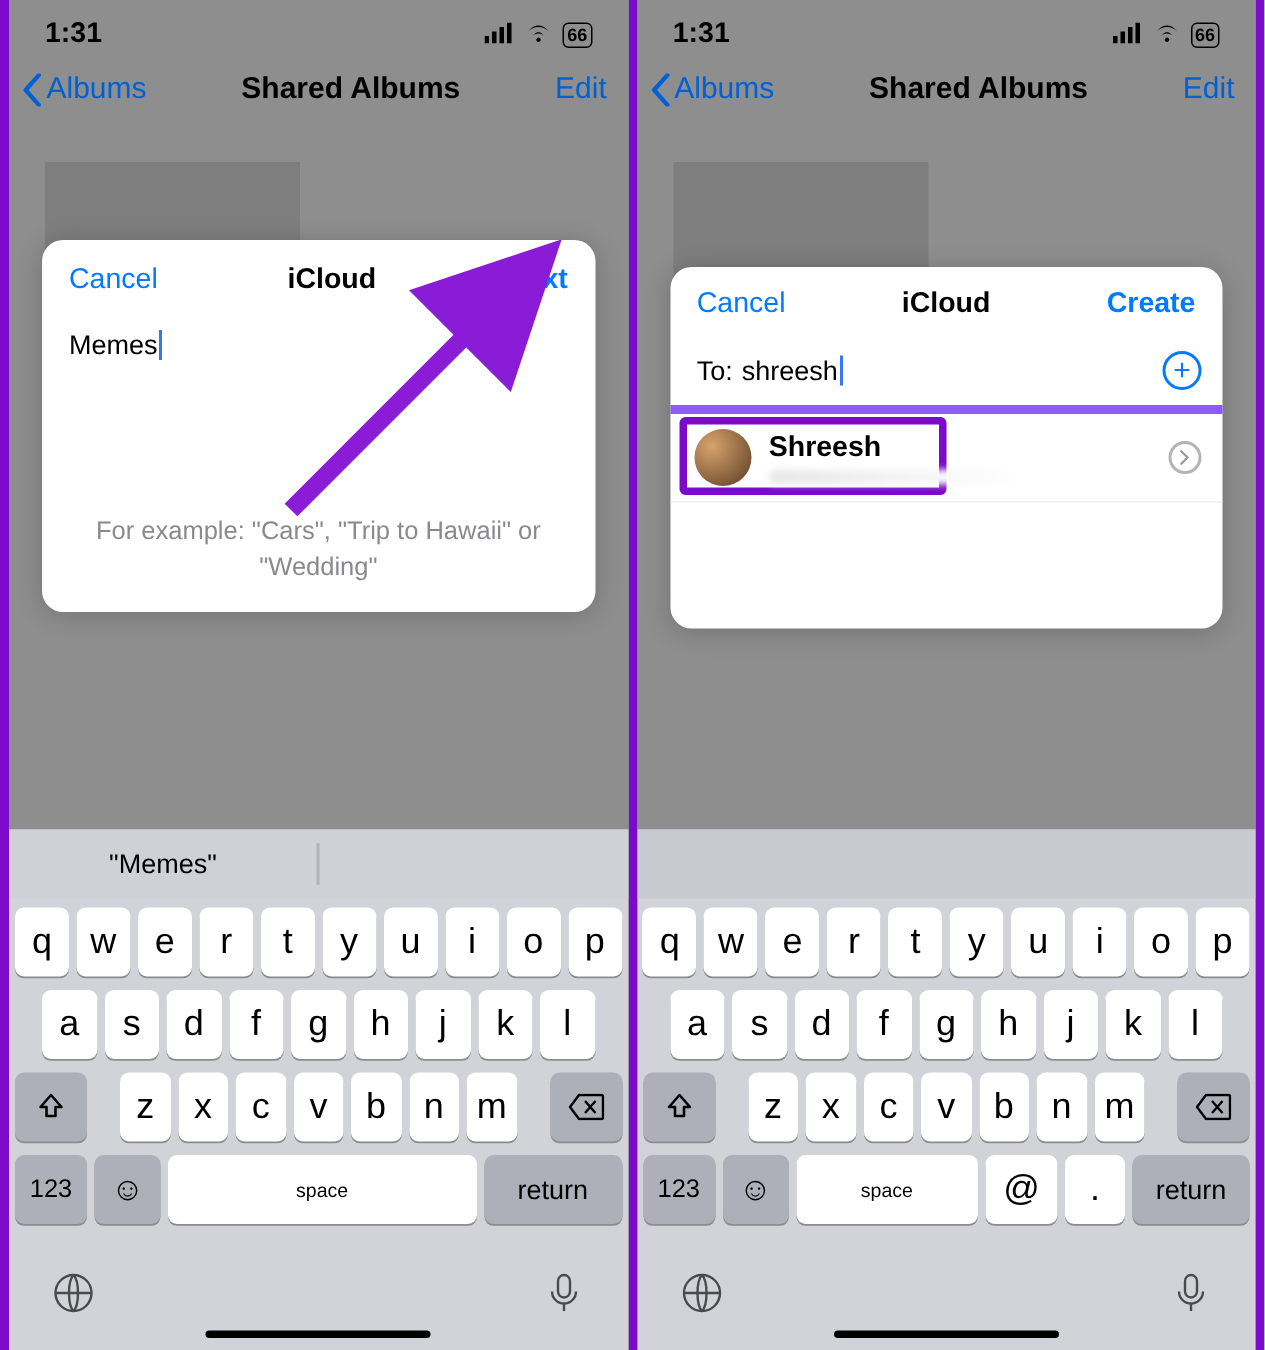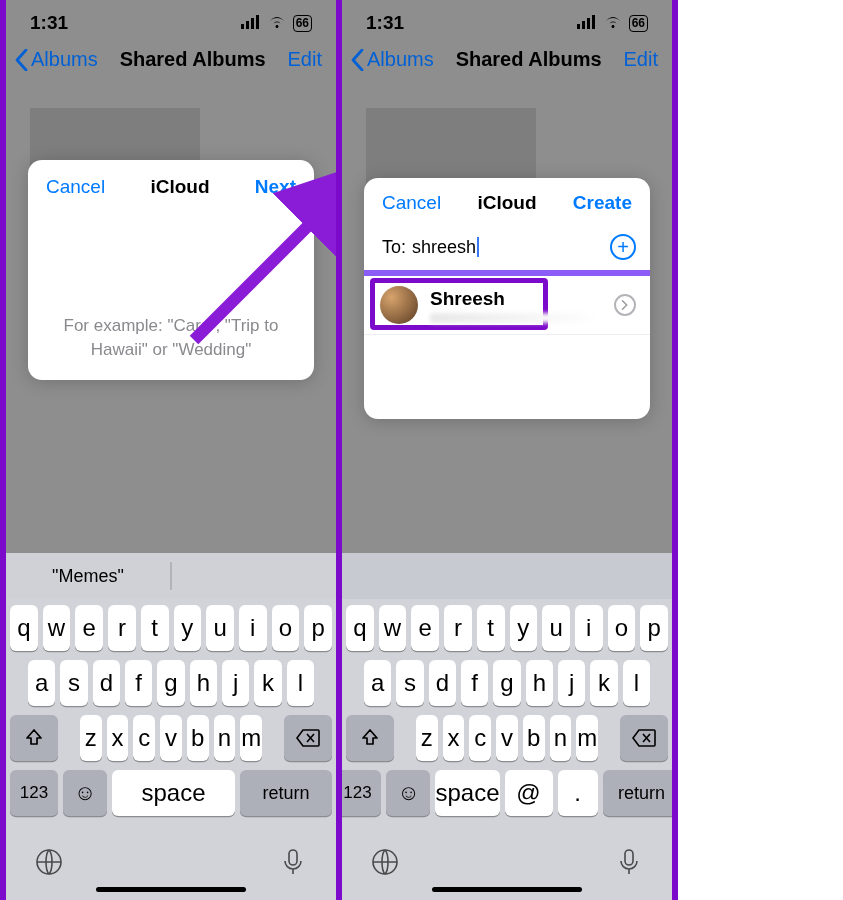--- a/index.html
+++ b/index.html
@@ -1,17 +1,17 @@
 <!DOCTYPE html>
 <html><head>
 <meta charset="utf-8">
 <style>
   * { box-sizing: border-box; margin: 0; padding: 0; font-family: -apple-system, "Helvetica Neue", Arial, sans-serif; }
   body { background:#fff; }
-  .wrap { width:678px; height:900px; background:#86efac; display:flex; }
+  .wrap { width:843px; height:900px; background:#86efac; display:flex; }
   .divider-outer { width:6px; background:#7c0acb; flex:0 0 6px; }
   .phone { flex:1 1 0; background:#8e8e8e; position:relative; overflow:hidden; }
   .statusbar { display:flex; justify-content:space-between; align-items:center; padding:12px 24px 4px 24px; font-size:19px; font-weight:600; color:#000; }
   .status-right { display:flex; gap:6px; align-items:flex-start; font-size:17px; }
   .status-right svg { width:20px; height:14px; }
   .battery-box { border:1.6px solid #000; border-radius:4px; padding:0 2px; font-size:12px; font-weight:700; display:inline-flex; align-items:center; height:17px; }
   .navbar { display:flex; justify-content:space-between; align-items:center; padding:10px 14px 12px 8px; }
   .backbtn { display:flex; align-items:flex-end; color:#0060d6; font-size:20px; }
   .backbtn svg { width:15px; height:22px; margin-right:2px; }
   .navtitle { font-size:20px; font-weight:700; color:#000; }
@@ -51,21 +51,21 @@
   .sugdiv { width:1px; background:#b1b3b9; margin:9px 0;}
   .kbgrid { padding:6px 4px 4px 4px; }
   .krow { display:flex; gap:5px; margin-bottom:9px; justify-content:center; }
   .key { background:#fff; border-radius:6px; box-shadow:0 1.2px 0 #8b8c90; height:46px; flex:1; display:flex; align-items:center; justify-content:center; font-size:24px; color:#000; }
   .row2 .key { max-width:37px; }
   .spkey { background:#adb0b9; color:#000; font-size:17px; }
   .shift, .bk { width:48px; flex:0 0 48px; }
   .row3gap { width:12px; flex:0 0 12px; }
   .num { width:48px; flex:0 0 48px; font-size:17px;}
   .emoji { width:44px; flex:0 0 44px; font-size:22px;}
-  .space { flex:1; background:#fff; font-size:24px;}
+  .space { flex:1; background:#fff; font-size:13px;}
   .return { width:92px; flex:0 0 92px; font-size:18px;}
   .atkey { width:48px; flex:0 0 48px; background:#fff;}
   .dotkey { width:40px; flex:0 0 40px; background:#fff;}
   .bottombar { display:flex; justify-content:space-between; align-items:center; padding:12px 28px 2px 28px; height:56px;}
   .bottombar svg { width:30px; height:30px; }
   .homeind { width:150px; height:5px; background:#000; border-radius:3px; margin:2px auto 8px auto;}
 
   .row2 { padding:0 18px; }
 </style>
 </head>
@@ -102,20 +102,24 @@
       <div class="navtitle">Shared Albums</div>
       <div class="editbtn">Edit</div>
     </div>
     <div class="dimbg"></div>
 
     <div class="card card1">
       <div class="cardhead">
         <span class="cancel">Cancel</span>
         <span class="ctitle">iCloud</span>
         <span class="next">Next</span>
+      </div>
+      <div class="memein">
+        <span>Memes</span>
+          <span class="cursor"></span>
       </div>
       <div class="hint">For example: "Cars", "Trip to Hawaii" or "Wedding"</div>
     </div>
 
     <svg class="arrow" style="left:168px; top:160px; width:220px; height:200px;" viewBox="0 0 220 200">
       <defs>
           <marker id="ah1" markerWidth="8" markerHeight="8" refX="5" refY="4" orient="auto">
             <path d="M0,0 L8,4 L0,8 z" fill="#8a1cd8"></path>
           </marker>
         </defs>

